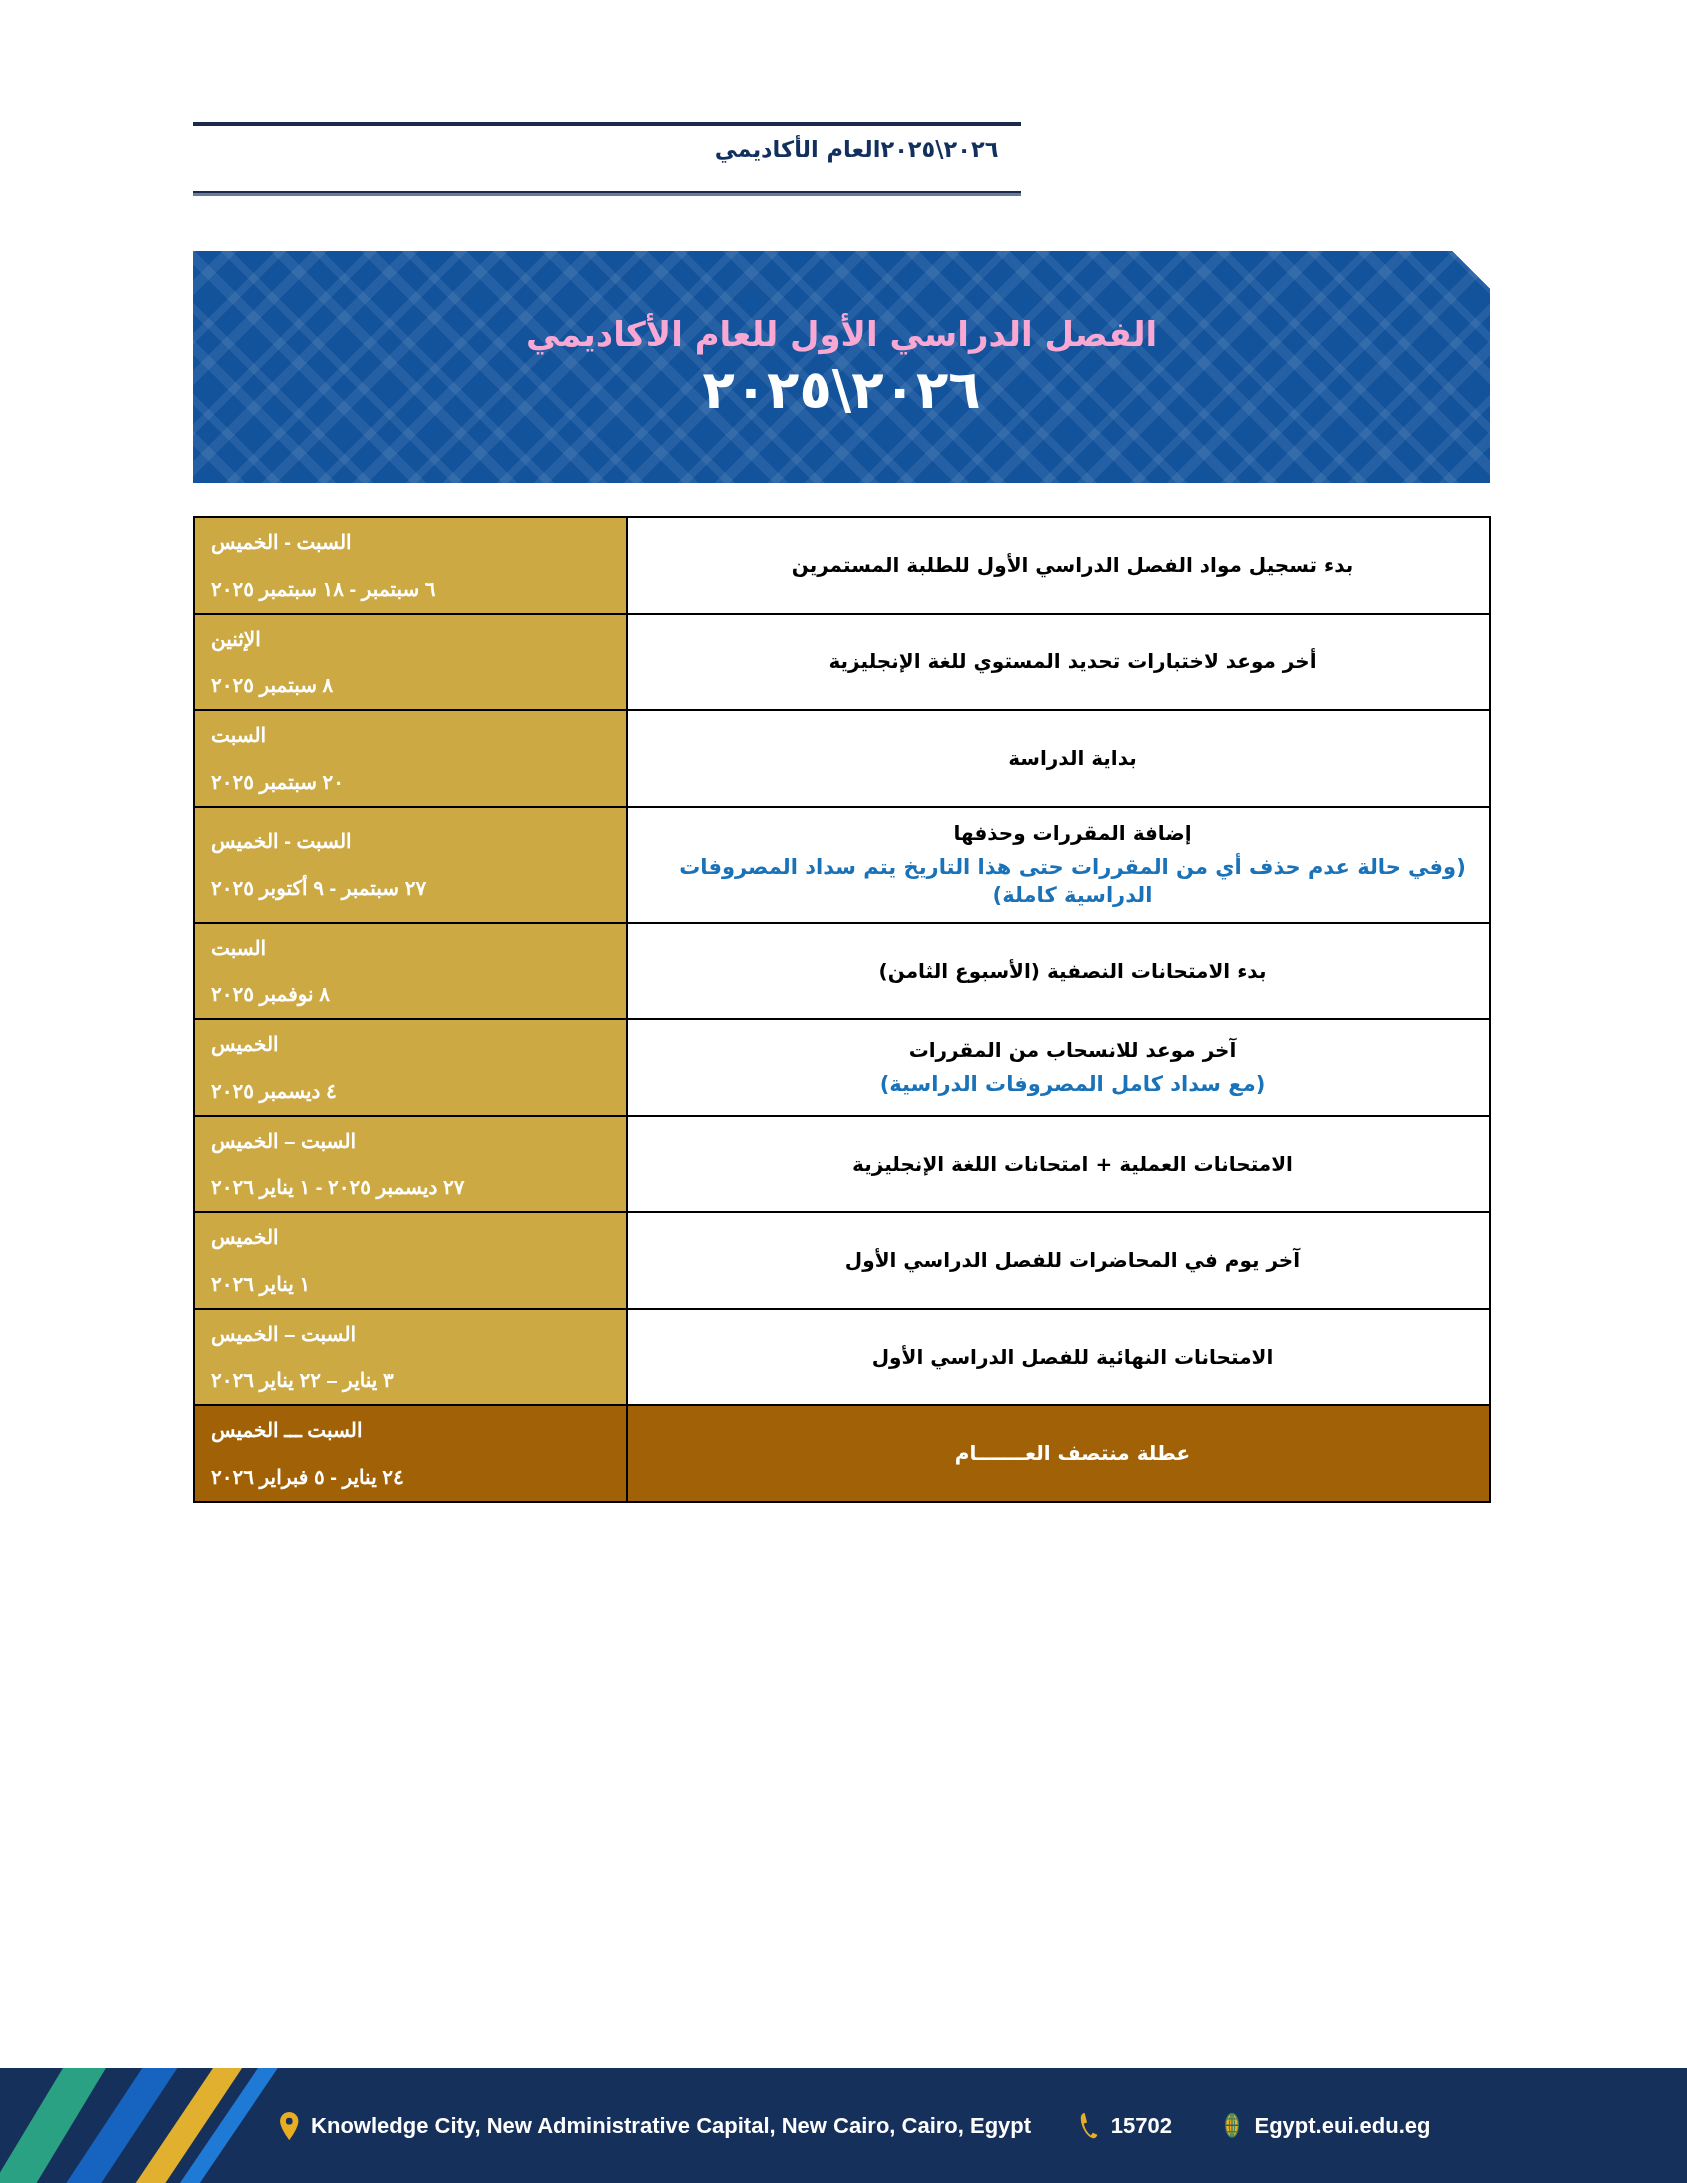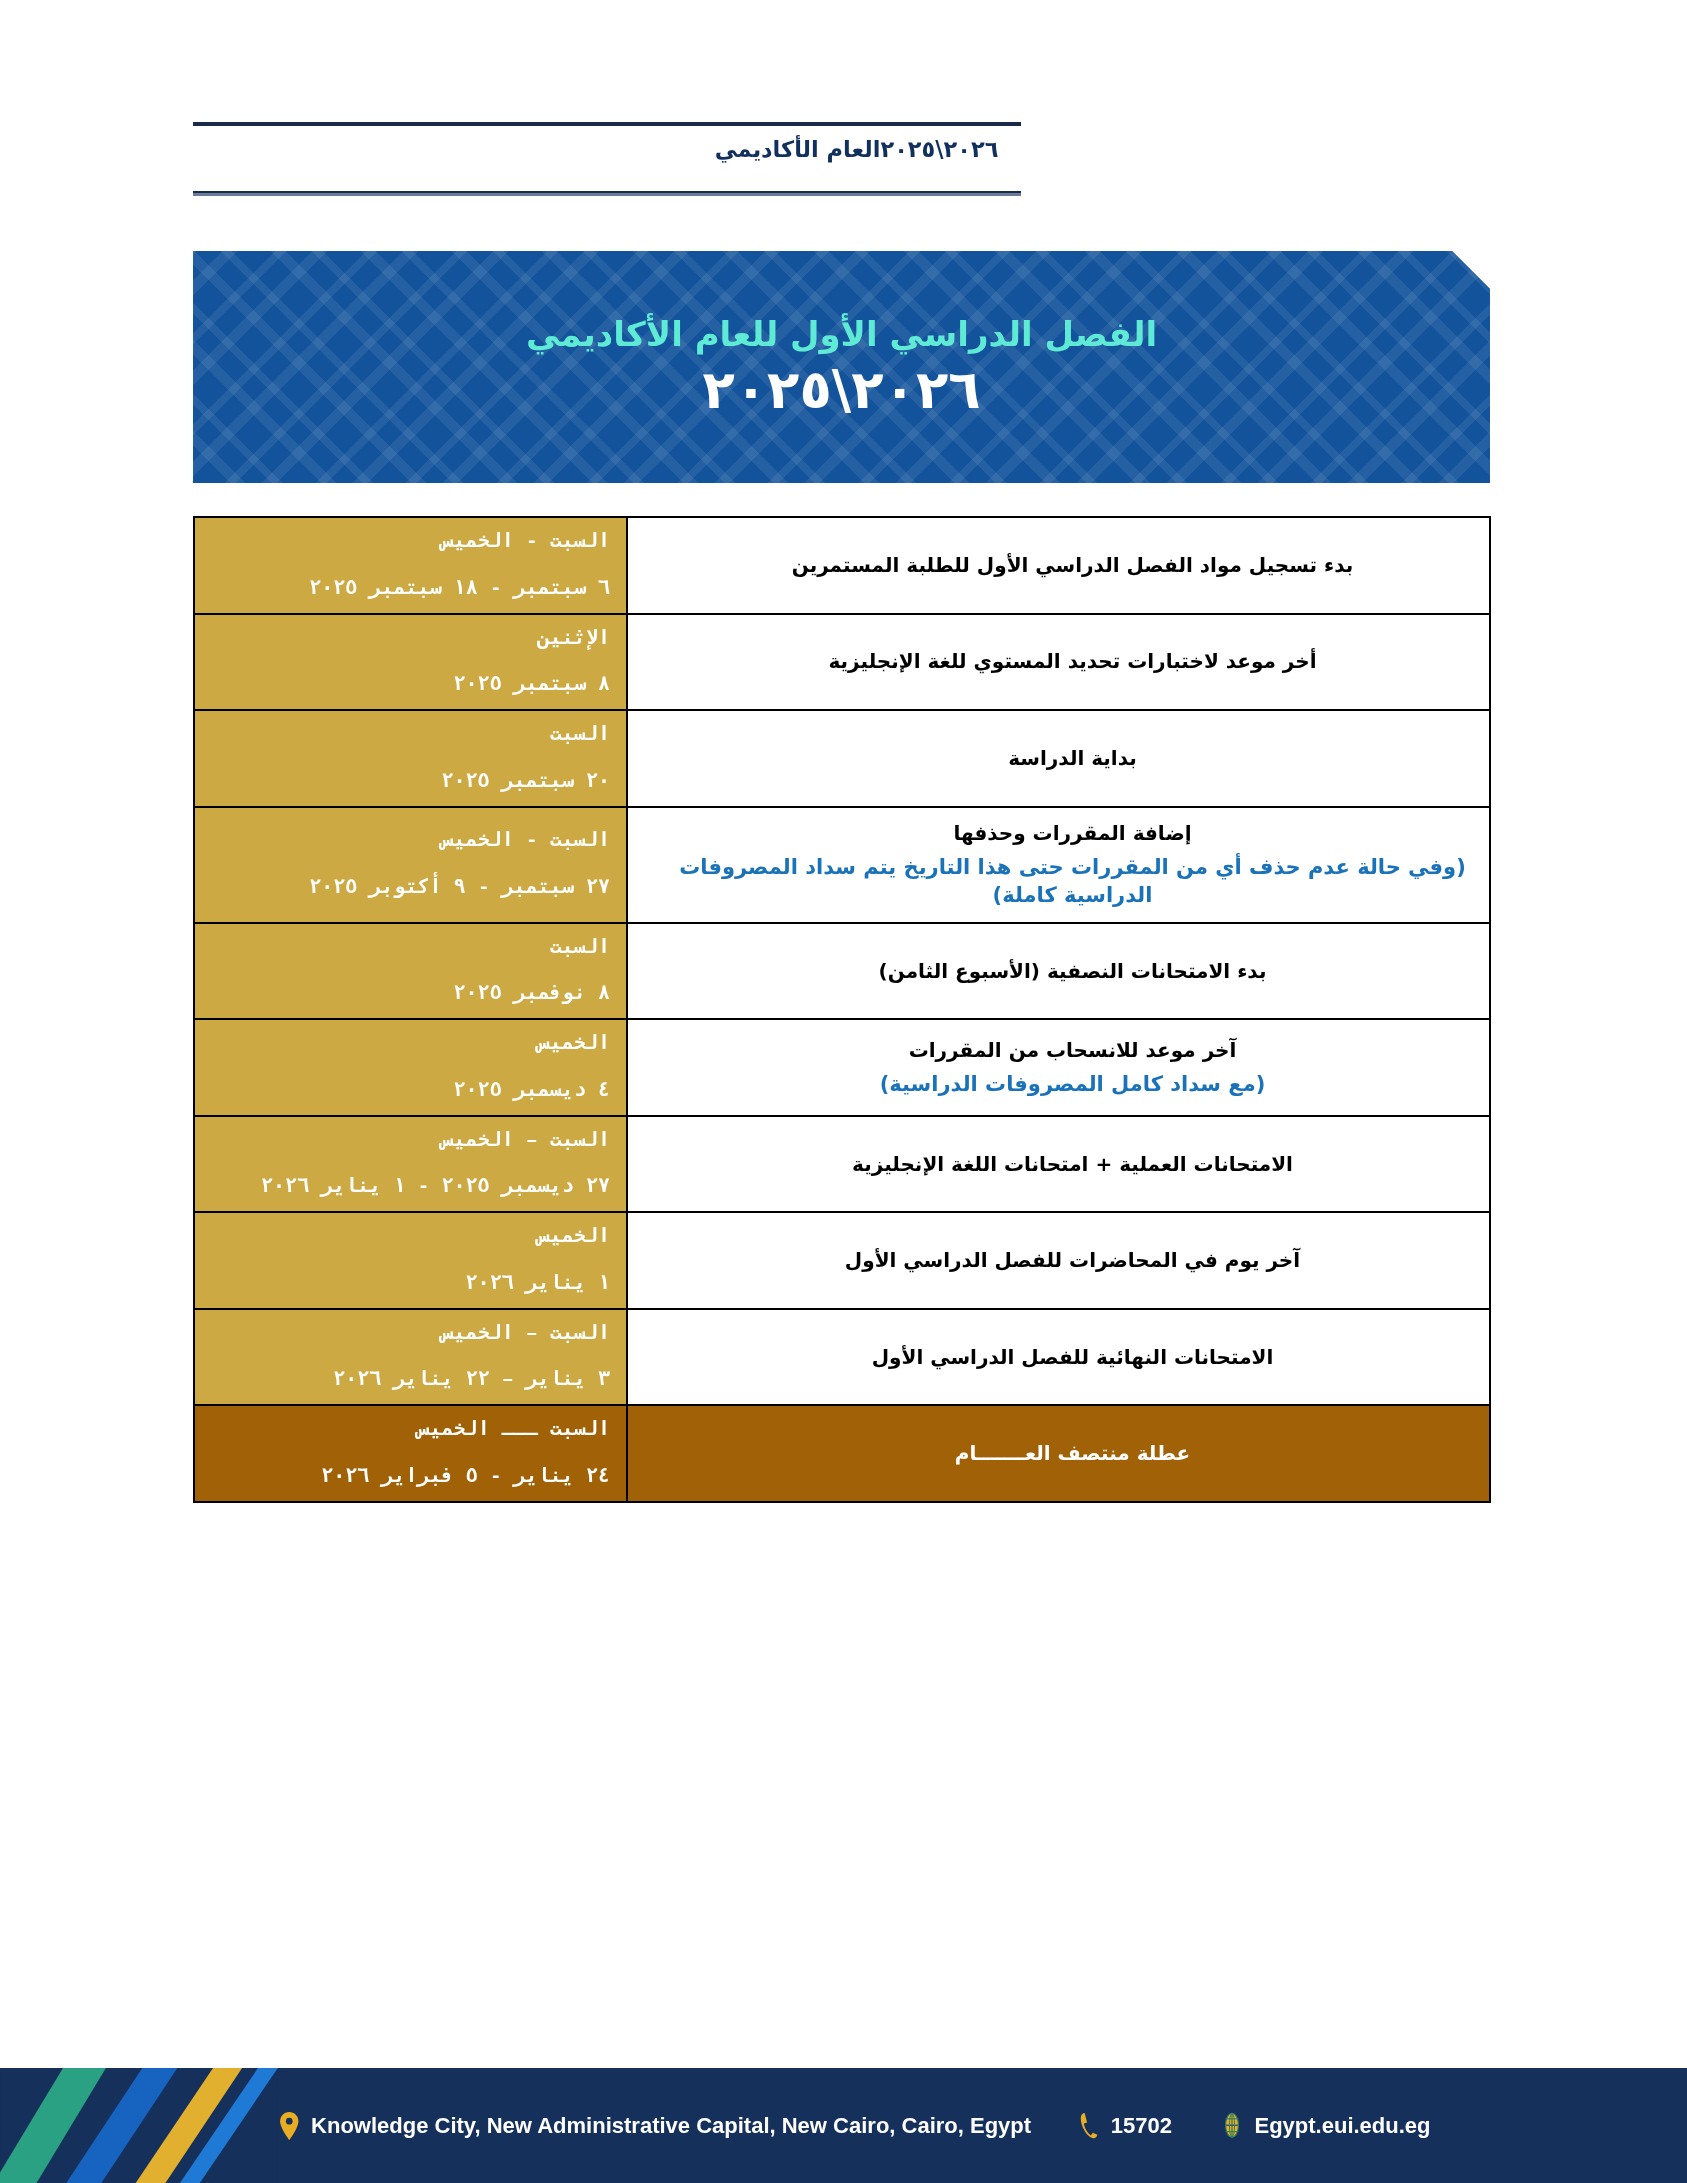--- a/index.html
+++ b/index.html
@@ -139,21 +139,21 @@
     flex-direction: column;
     align-items: center;
     justify-content: center;
     gap: 5.3px;
     direction: rtl;
   }
   .banner-line1 {
     font-family: "DejaVu Sans", sans-serif;
     font-size: 34px;
     font-weight: 700;
-    color: #5eead4;
+    color: #f9a8d4;
     white-space: nowrap;
   }
   .banner-line2 {
     font-family: "DejaVu Sans", sans-serif;
     font-size: 53px;
     font-weight: 700;
     color: #ffffff;
     letter-spacing: 2.6px;
     white-space: nowrap;
   }
@@ -171,23 +171,23 @@
   .cal-table td {
     border: 2px solid #000000;
     vertical-align: middle;
     padding: 12px 16px;
   }
   .col-date { width: 433px; }
   .col-event { width: 863px; }
 
   td.date-cell {
     background: #cda943;
-    text-align: right;
+    text-align: left;
     color: #ffffff;
-    font-family: Liberation Mono, monospace;
+    font-family: Liberation Sans, sans-serif;
     font-weight: 700;
   }
   td.event-cell {
     background: #ffffff;
     text-align: center;
     color: #000000;
     font-family: "DejaVu Sans", sans-serif;
     font-weight: 700;
     padding-left: 44px;
   }

